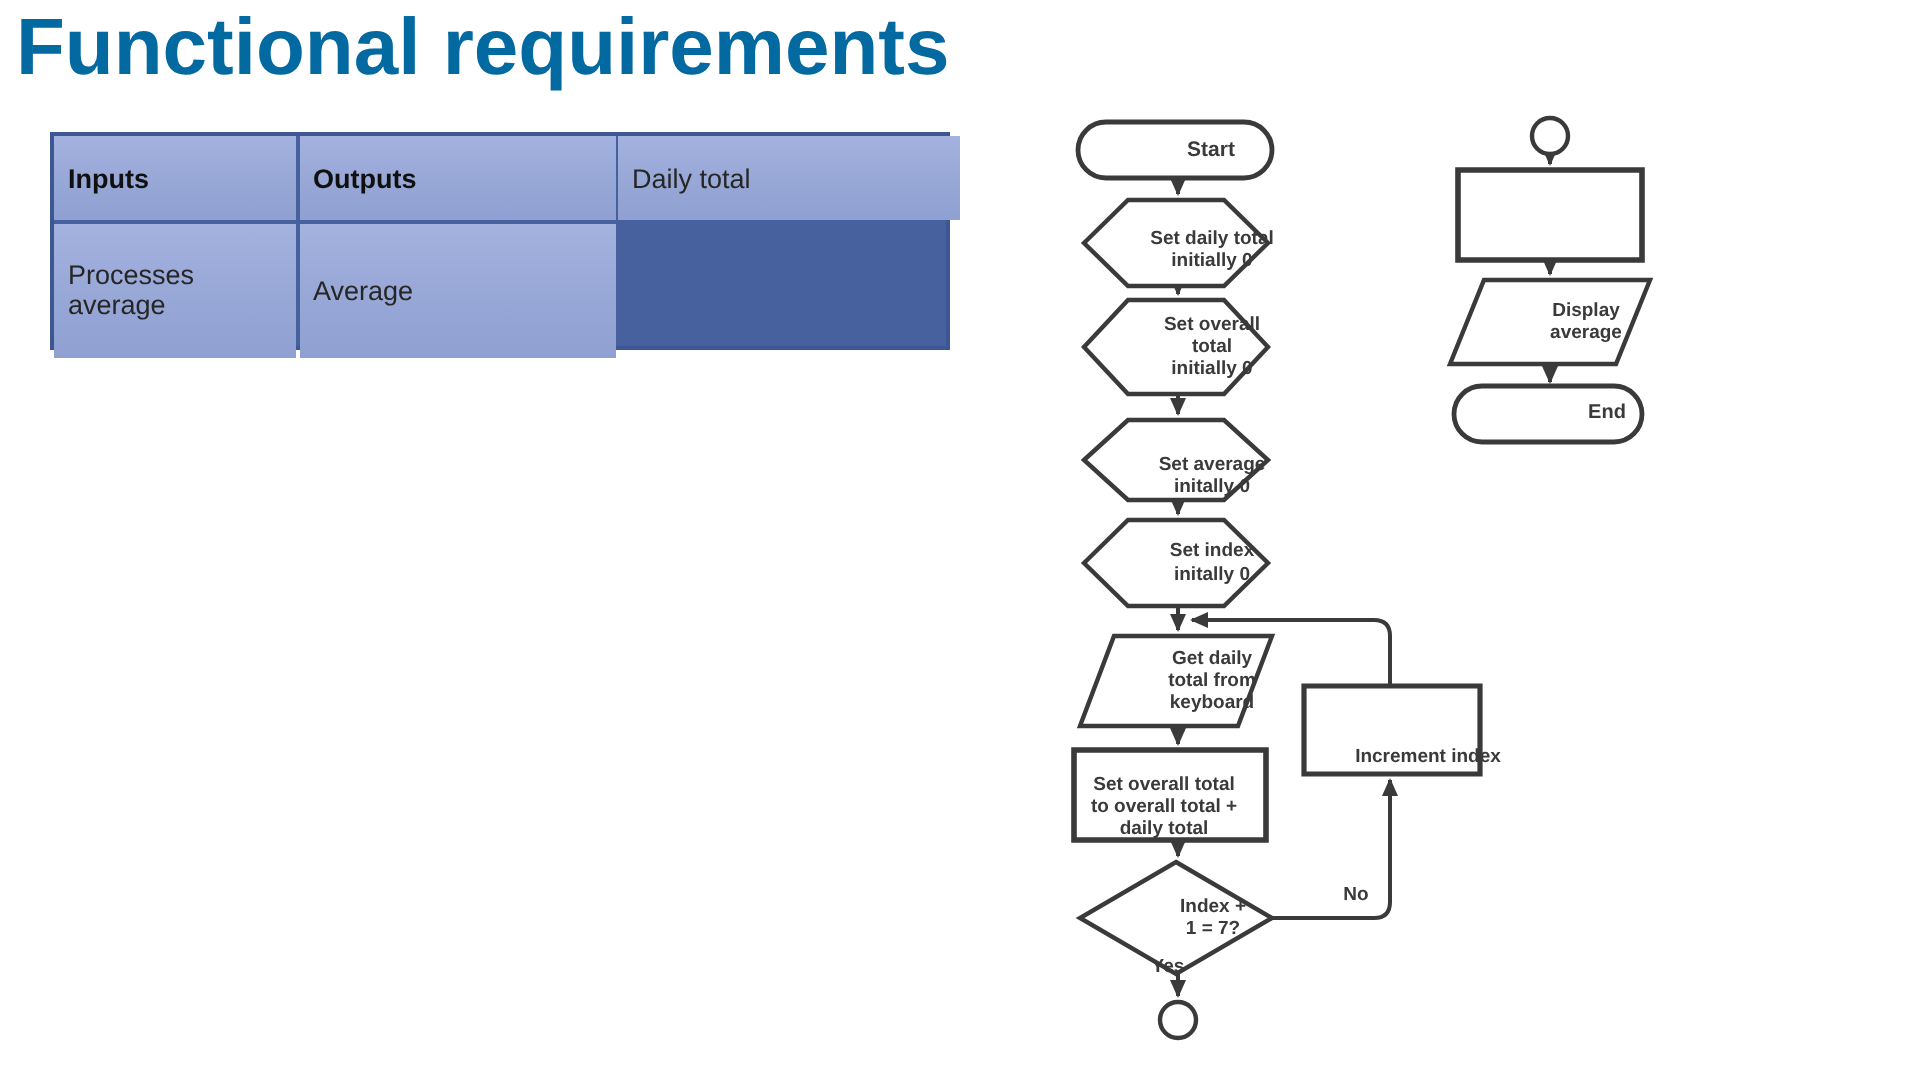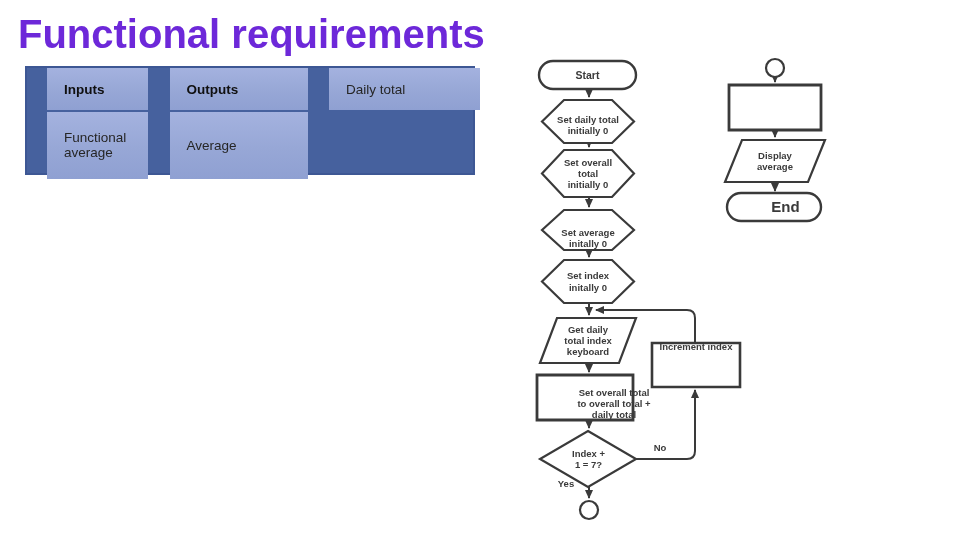--- a/index.html
+++ b/index.html
@@ -1,61 +1,62 @@
 <!DOCTYPE html>
 <html><head>
 <meta charset="utf-8">
 <style>
   html,body{margin:0;padding:0;background:#ffffff;}
   .slide{
     position:relative;width:960px;height:540px;background:#ffffff;
     overflow:hidden;font-family:"Liberation Sans",sans-serif;
   }
   .title{
-    position:absolute;left:8px;top:2px;margin:10px;
+    position:absolute;left:8px;top:2px;margin:0;
     font-family:"Liberation Sans",sans-serif;
-    font-size:40px;font-weight:800;letter-spacing:0px;color:#6d28d9;
+    font-size:40px;font-weight:800;letter-spacing:0px;color:#0369a1;
   }
   
   .req-table{
     position:absolute;left:25px;top:66px;width:450px;height:109px;
     display:grid;grid-template-columns:121px 158px 171px;grid-template-rows:42px 67px;
     background:#46619e;border:2px solid #3d5794;box-sizing:border-box;gap:1.5px;
   }
   .cell{
     background:linear-gradient(180deg,#a4b2df 0%,#97a7d6 55%,#8fa0d2 100%);
-    display:flex;align-items:center;padding-left:17px;box-sizing:border-box;
-    font-size:13.5px;color:#262626;margin-left:20px;
+    display:flex;align-items:center;padding-left:7px;box-sizing:border-box;
+    font-size:13.5px;color:#262626;
   }
   .cell.head{font-weight:700;color:#101010;}
   
   .flow{position:absolute;left:0;top:0;width:960px;height:540px;}
   .flow *{vector-effect:non-scaling-stroke;}
   .shape{fill:#ffffff;stroke:#3a3a3a;}
   .edge{fill:none;stroke:#3a3a3a;stroke-width:2;}
   .nl{
     position:absolute;display:flex;align-items:center;justify-content:center;
     text-align:center;white-space:pre-line;
     font:700 9.5px/1.18 "Liberation Sans",sans-serif;color:#3a3a3a;
     pointer-events:none;
+    margin-left:18px;
   }
   .el{font:700 9.5px/1 "Liberation Sans",sans-serif;}
 </style>
 </head>
 <body>
 
 <div class="slide">
 
   <h1 class="title">Functional requirements</h1>
 
   <div class="req-table">
     <div class="cell head">Inputs</div>
     <div class="cell head">Outputs</div>
     <div class="cell">Daily total</div>
-    <div class="cell">Functional average</div>
+    <div class="cell">Processes average</div>
     <div class="cell">Average</div>
   </div>
 
   <svg class="flow" viewBox="0 0 960 540">
     <defs>
       <marker id="ah" markerWidth="10" markerHeight="10" refX="8" refY="4" orient="auto" markerUnits="userSpaceOnUse">
         <path d="M0,0 L9,4 L0,8 Z" fill="#3a3a3a"></path>
       </marker>
     </defs>
 
@@ -94,27 +95,27 @@
   <div class="nl" style="left:546px;top:100px;width:84px;height:50px">Set daily total
 initially 0</div>
   <div class="nl" style="left:546px;top:150px;width:84px;height:47px">Set overall
 total
 initially 0</div>
   <div class="nl" style="left:546px;top:210px;width:84px;height:56px">Set average
 initally 0</div>
   <div class="nl" style="left:546px;top:260px;width:84px;height:43px">Set index
 initally 0</div>
   <div class="nl" style="left:550px;top:318px;width:76px;height:45px">Get daily
-total index
+total from
 keyboard</div>
-  <div class="nl" style="left:568px;top:375px;width:92px;height:57px">Set overall total
+  <div class="nl" style="left:518px;top:375px;width:92px;height:57px">Set overall total
 to overall total +
 daily total</div>
   <div class="nl" style="left:551px;top:434px;width:75px;height:50px">Index +
 1 = 7?</div>
-  <div class="nl" style="left:652px;top:325px;width:88px;height:44px">Increment index</div>
+  <div class="nl" style="left:652px;top:357px;width:88px;height:44px">Increment index</div>
   <div class="nl" style="left:733px;top:140px;width:84px;height:42px">Display
 average</div>
-  <div class="nl" style="left:727px;top:193px;width:117px;height:28px;font-size:15px">End</div>
+  <div class="nl" style="left:727px;top:193px;width:117px;height:28px;font-size:10px">End</div>
   <div class="nl el" style="left:645px;top:440px;width:30px;height:15px">No</div>
   <div class="nl el" style="left:552px;top:477px;width:28px;height:14px">Yes</div>
 
 </div>
 
 </body></html>

